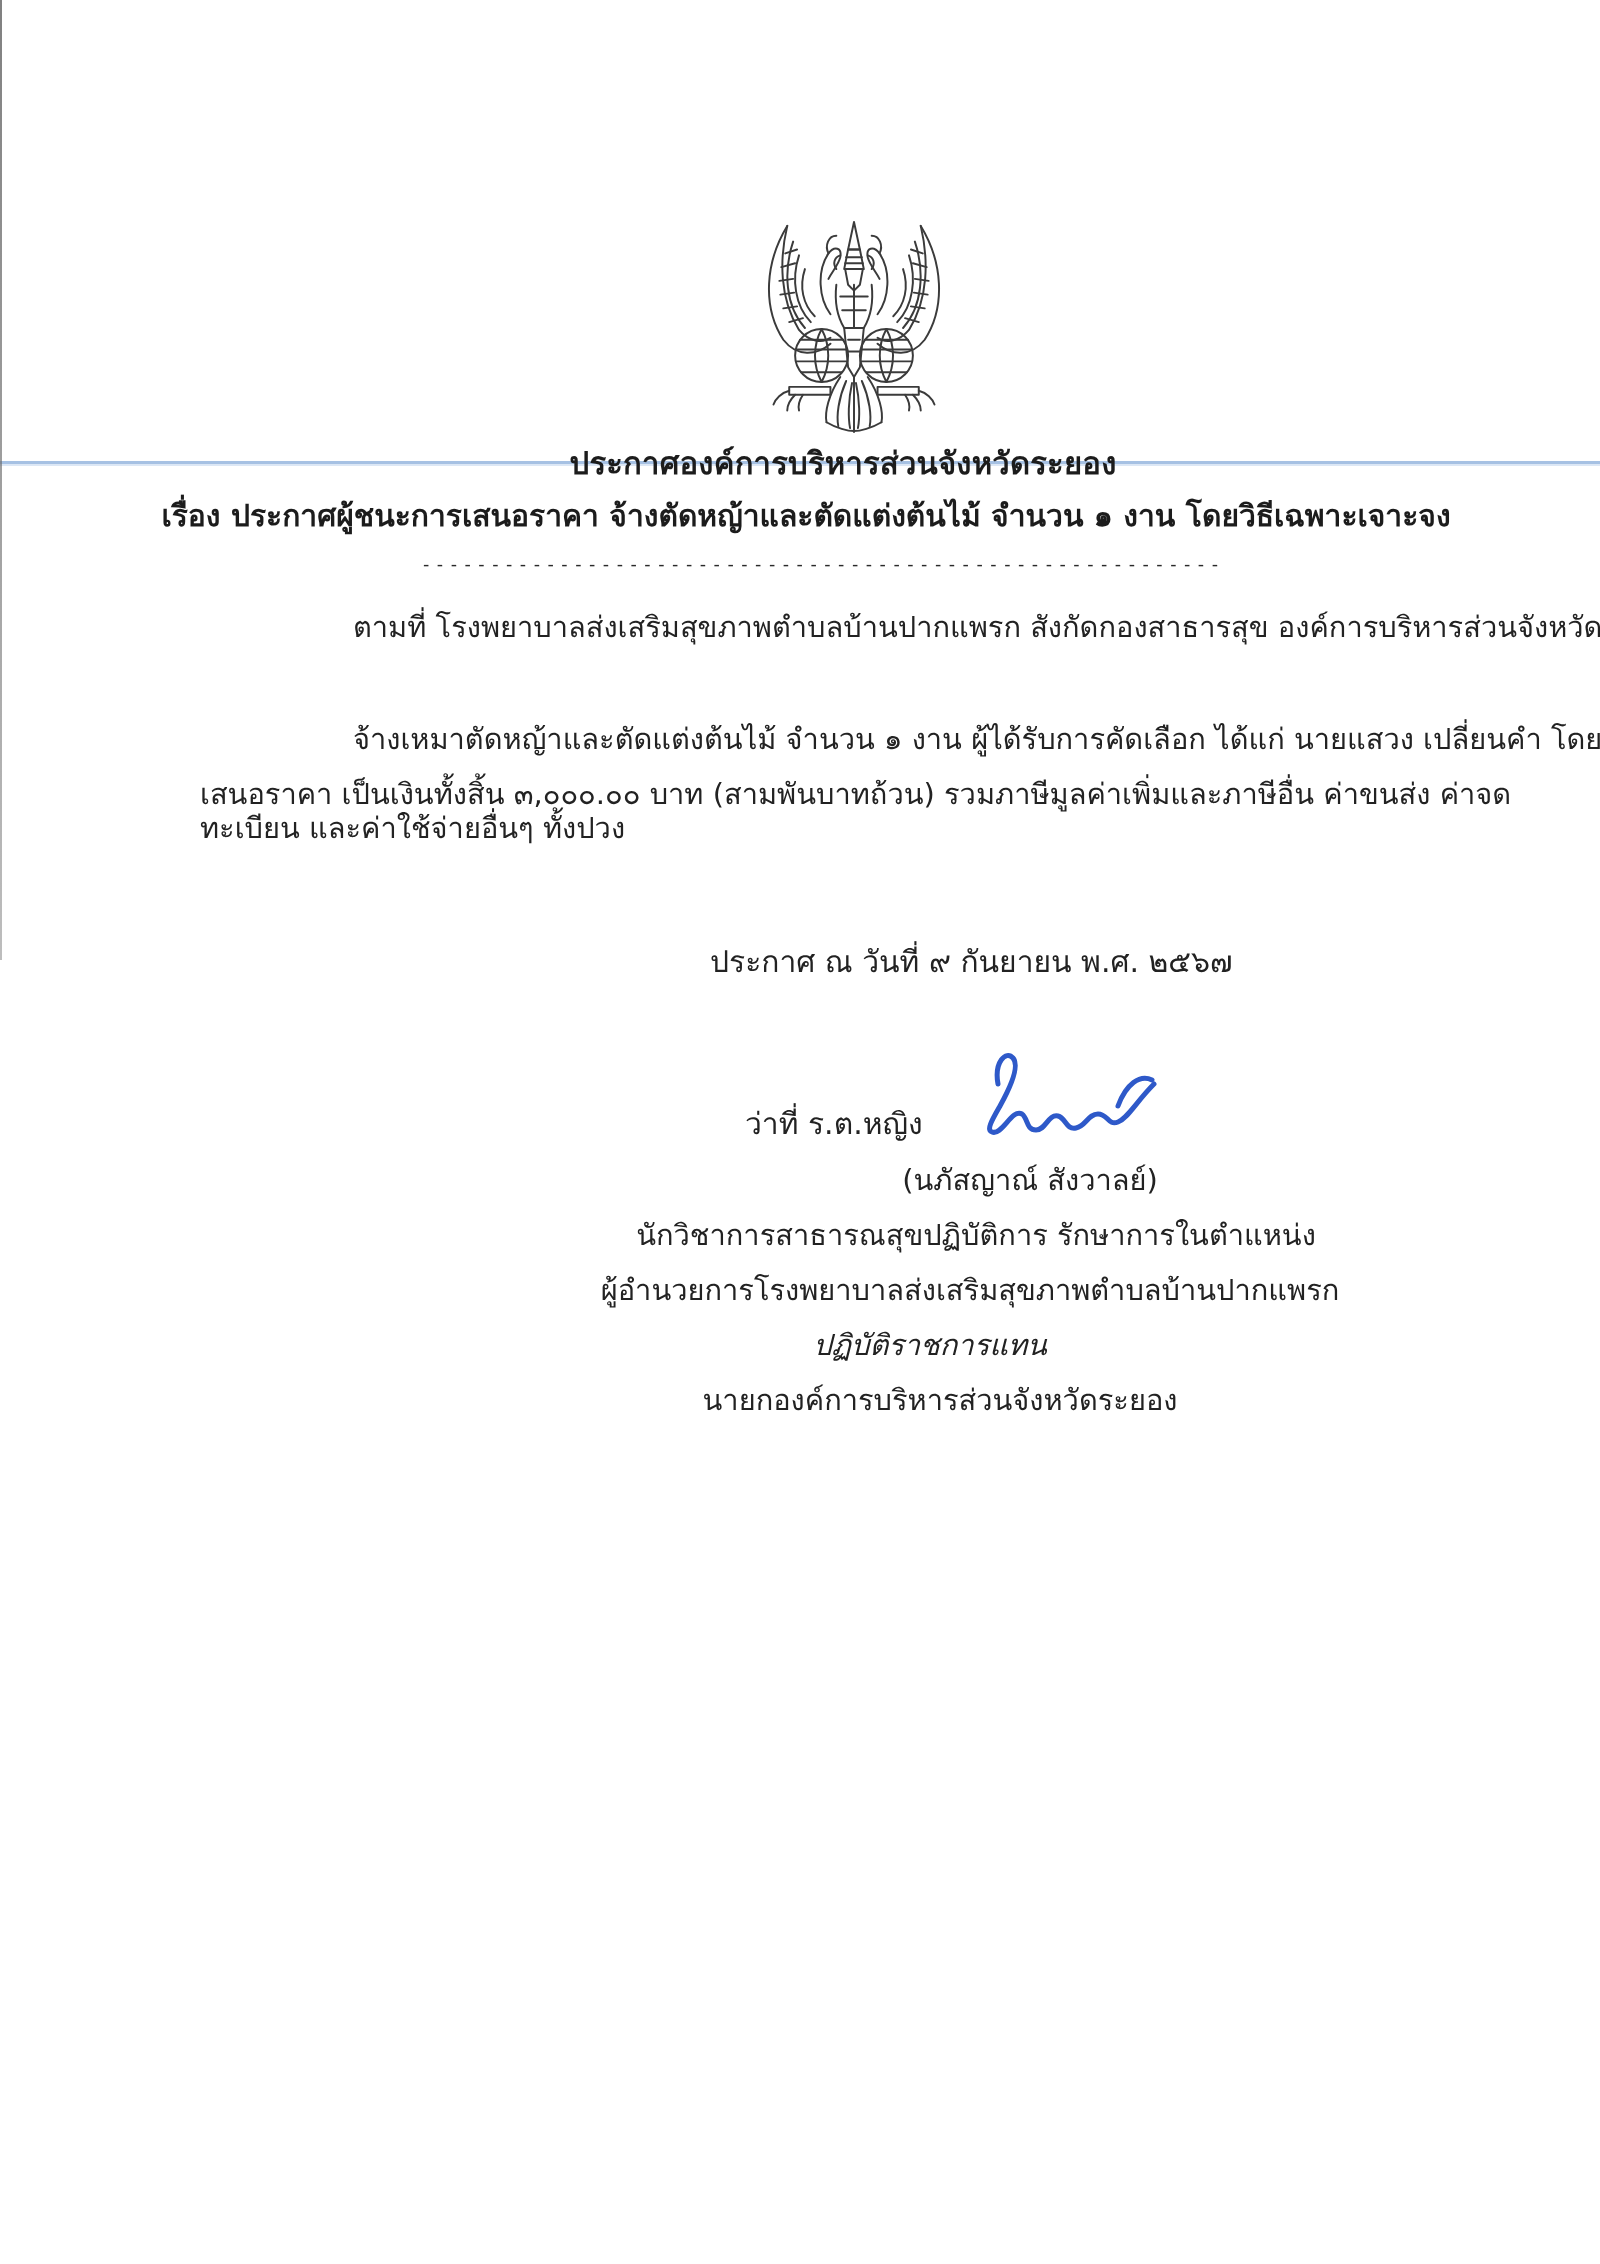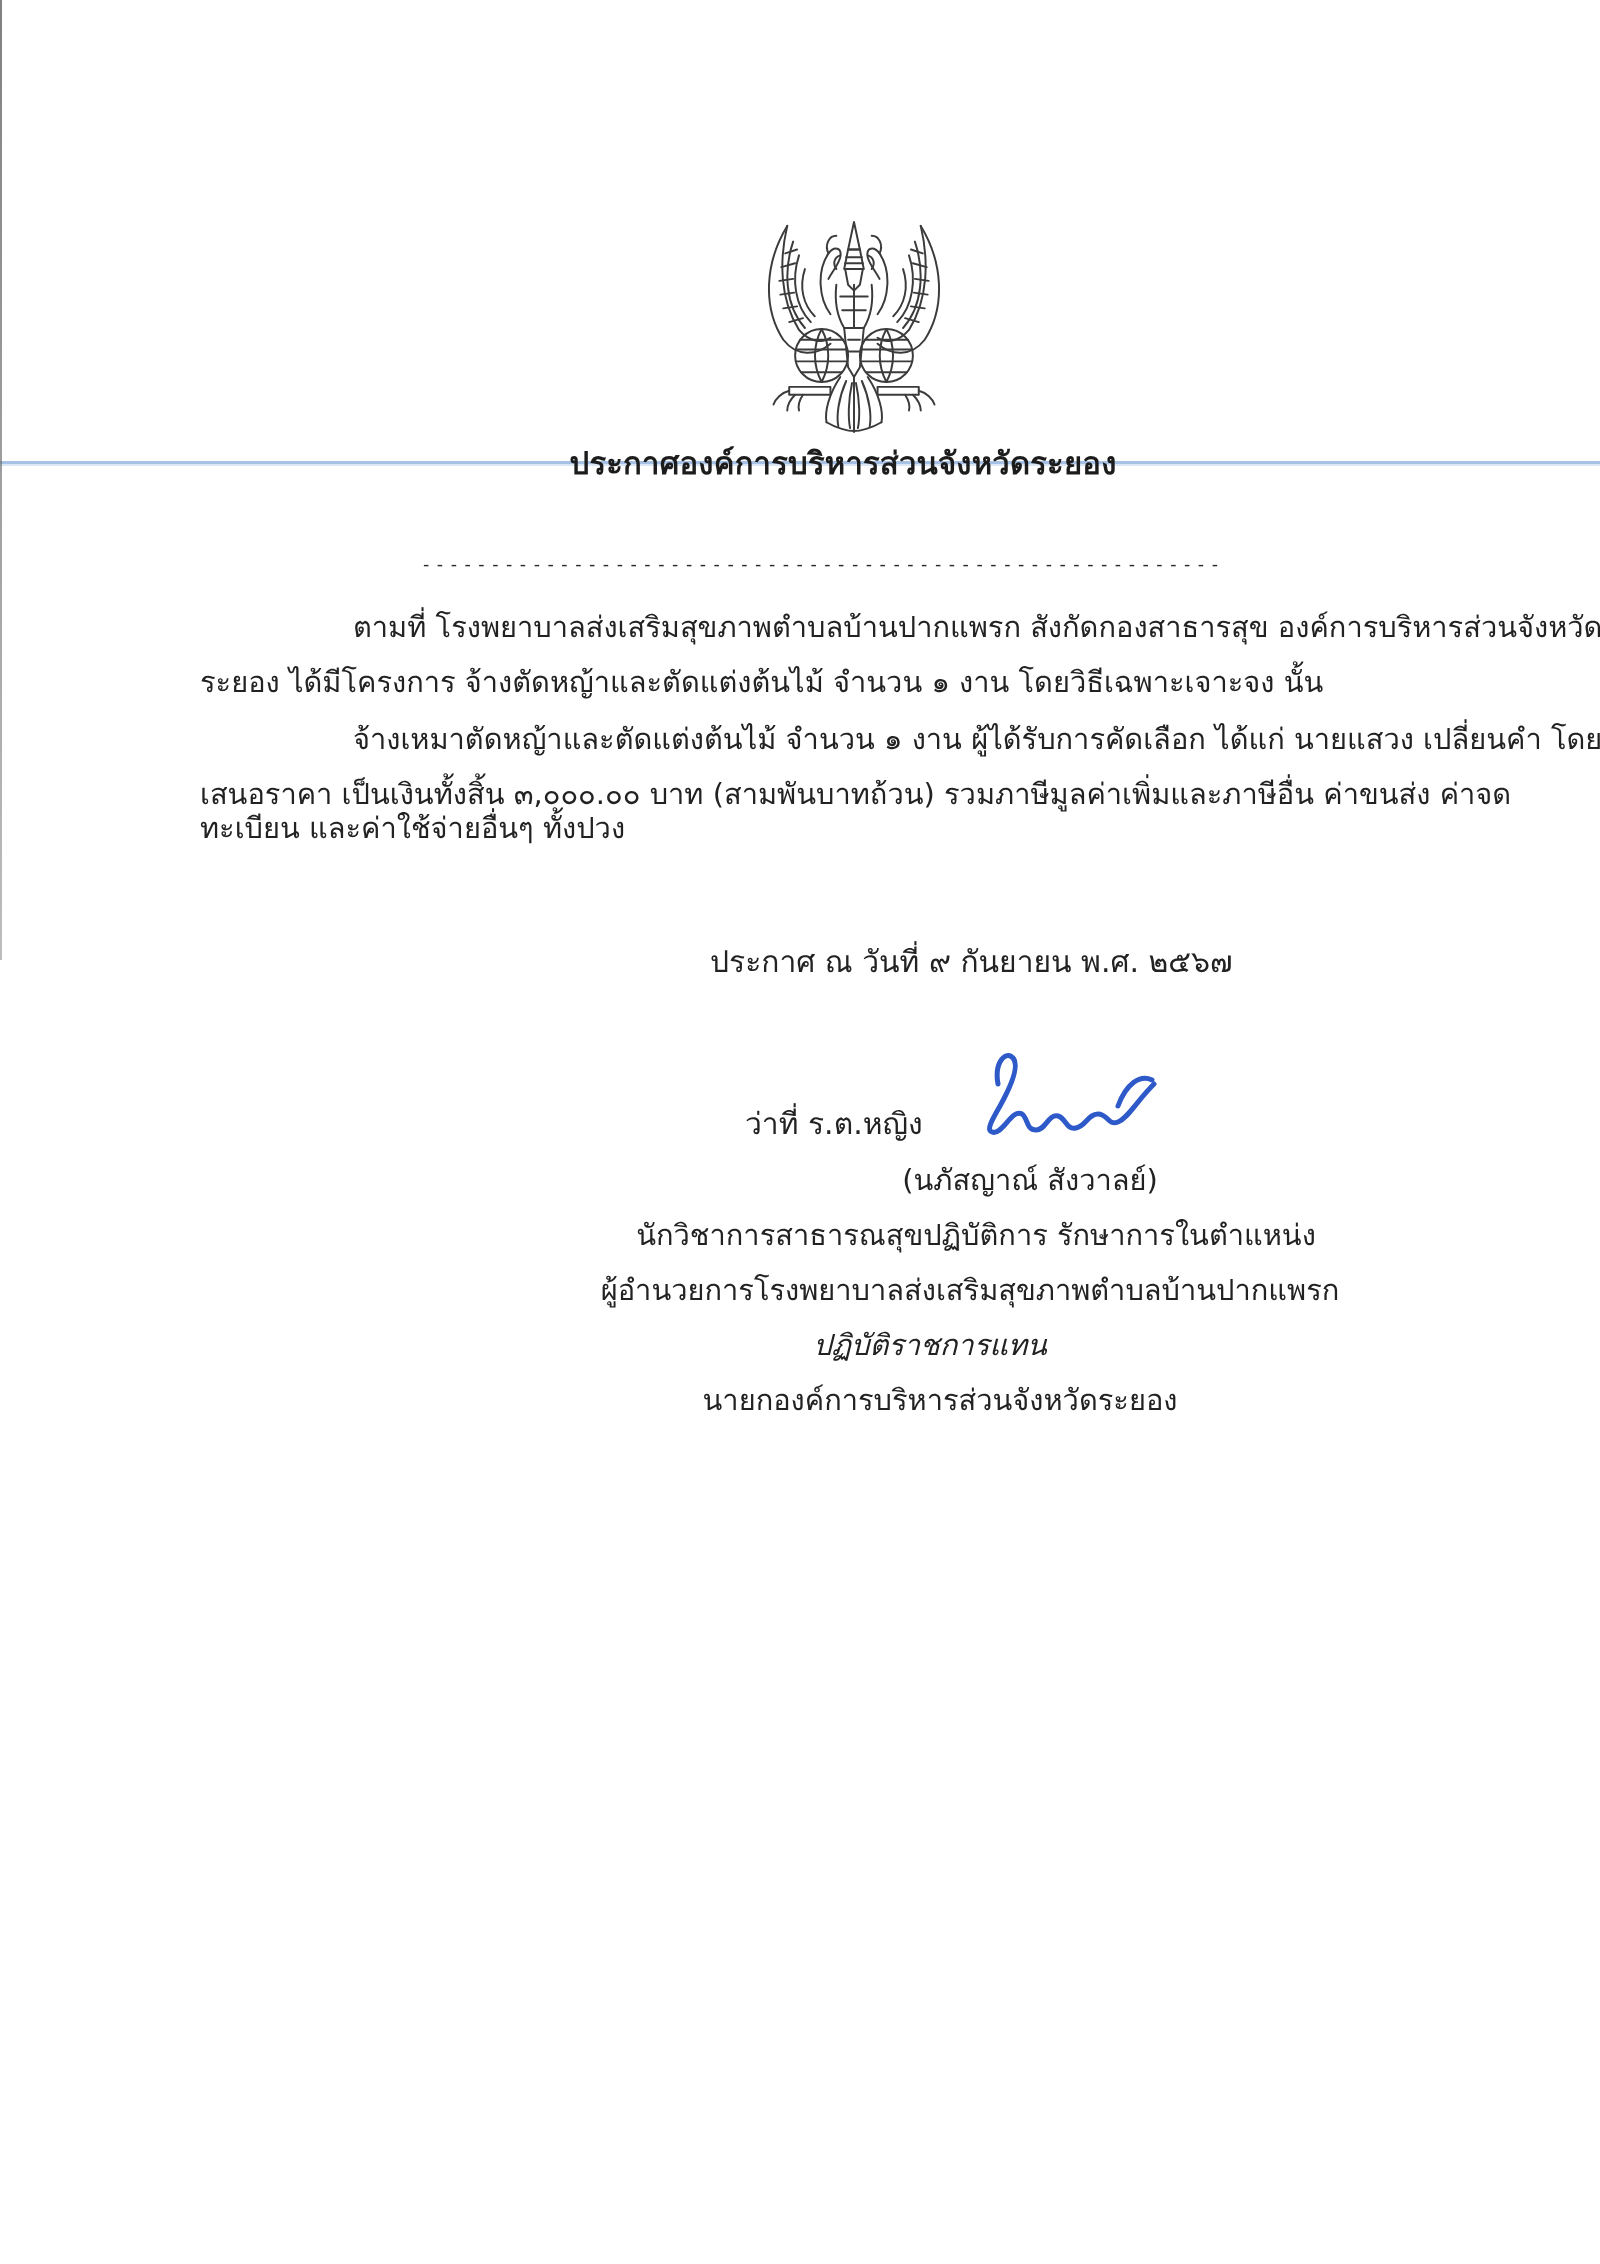--- a/index.html
+++ b/index.html
@@ -104,25 +104,25 @@
       <path d="M82,206 C92,212 104,215 110,215 C116,215 128,212 138,206"></path>
       <path d="M110,160 L110,216"></path>
     </g>
   </svg>
 
   <div class="blue-rule"></div>
   <div class="blue-rule-halo"></div>
 
   <div class="abs centered title" style="left:843px;top:438px;">ประกาศองค์การบริหารส่วนจังหวัดระยอง</div>
 
+  <div class="abs centered subject" style="left:806px;top:492px;">เรื่อง ประกาศผู้ชนะการเสนอราคา จ้างตัดหญ้าและตัดแต่งต้นไม้ จำนวน ๑ งาน โดยวิธีเฉพาะเจาะจง</div>
 
   <div class="abs centered dashes" style="left:822px;top:553px;">----------------------------------------------------------</div>
 
   <div class="abs bodyline" style="left:353px;top:604px;">ตามที่ โรงพยาบาลส่งเสริมสุขภาพตำบลบ้านปากแพรก  สังกัดกองสาธารสุข องค์การบริหารส่วนจังหวัด</div>
-  <div class="abs bodyline" style="left:200px;top:659px;">ระยอง ได้มีโครงการ จ้างตัดหญ้าและตัดแต่งต้นไม้ จำนวน ๑ งาน โดยวิธีเฉพาะเจาะจง  นั้น</div>
 
   <div class="abs bodyline" style="left:353px;top:716px;">จ้างเหมาตัดหญ้าและตัดแต่งต้นไม้ จำนวน ๑ งาน ผู้ได้รับการคัดเลือก ได้แก่ นายแสวง เปลี่ยนคำ โดย</div>
   <div class="abs bodyline" style="left:200px;top:771px;">เสนอราคา เป็นเงินทั้งสิ้น ๓,๐๐๐.๐๐ บาท (สามพันบาทถ้วน) รวมภาษีมูลค่าเพิ่มและภาษีอื่น ค่าขนส่ง ค่าจด</div>
   <div class="abs bodyline" style="left:200px;top:805px;">ทะเบียน และค่าใช้จ่ายอื่นๆ ทั้งปวง</div>
 
   <div class="abs bodyline" style="left:710px;top:938px;font-size:30px;">ประกาศ ณ วันที่  ๙  กันยายน พ.ศ. ๒๕๖๗</div>
 
   <div class="abs bodyline" style="left:745px;top:1100px;font-size:30px;">ว่าที่ ร.ต.หญิง</div>
 
   <svg class="sig-svg" style="left:968px;top:1044px;" width="210" height="108" viewBox="0 0 210 108">

